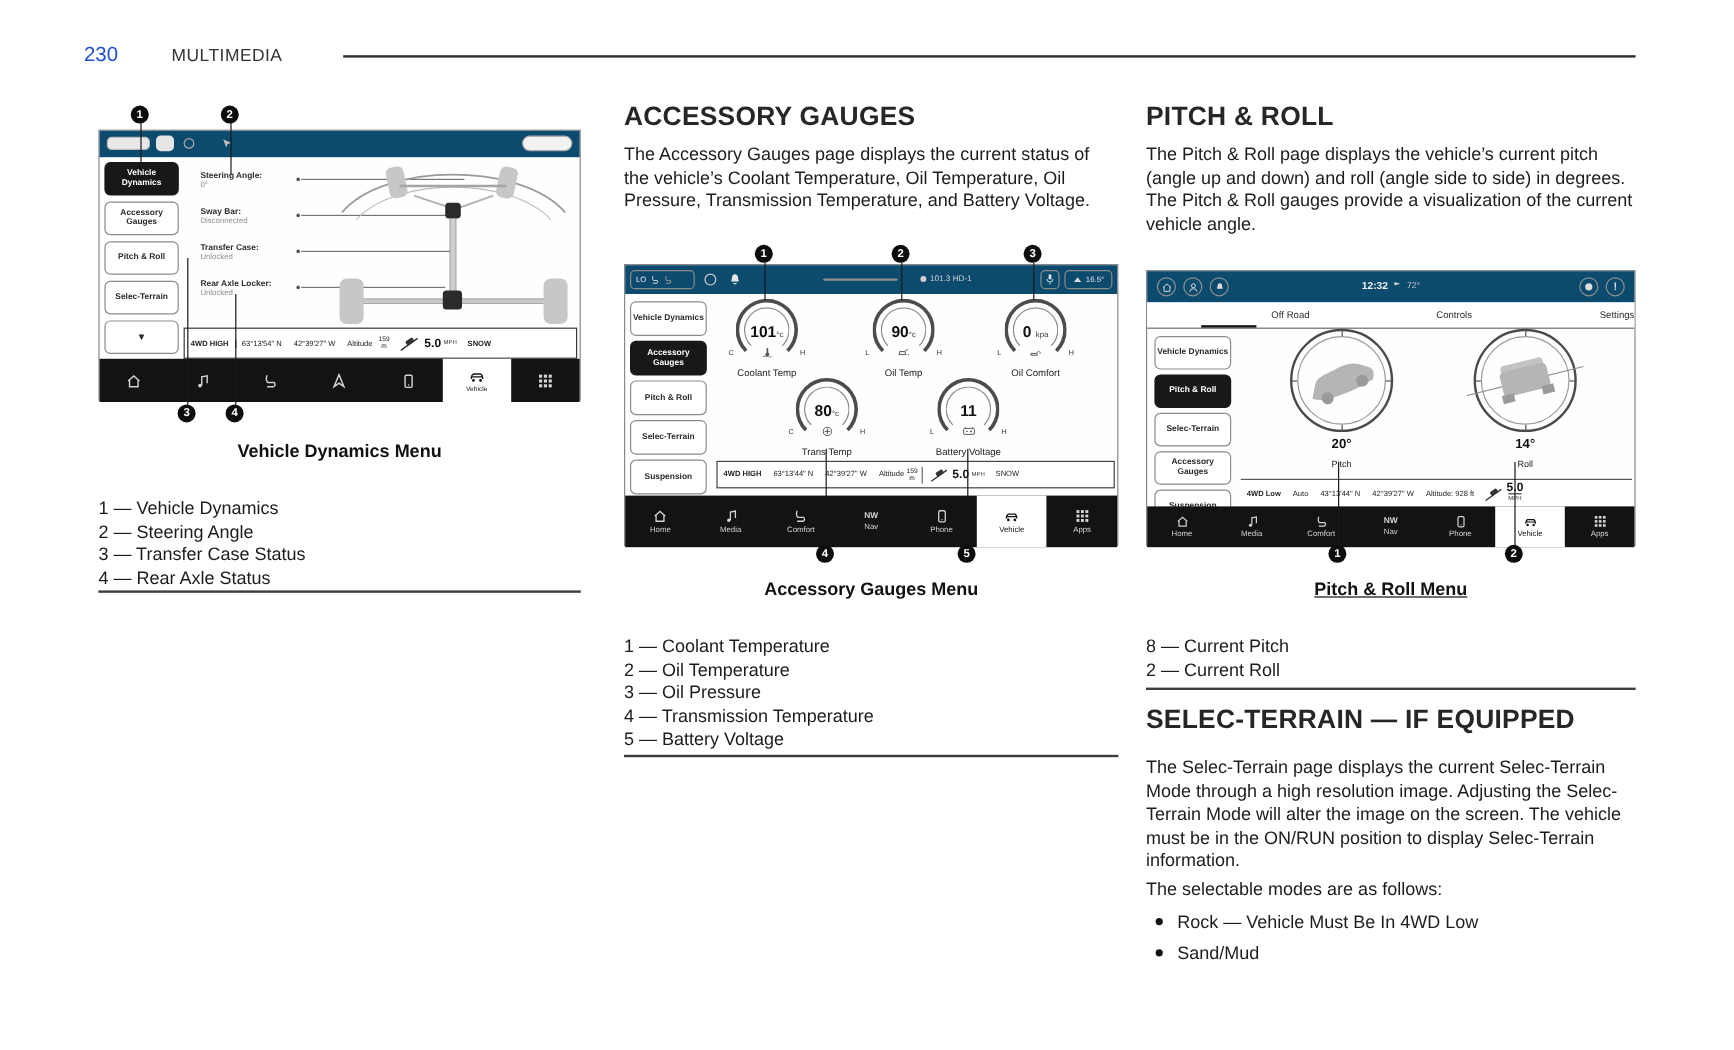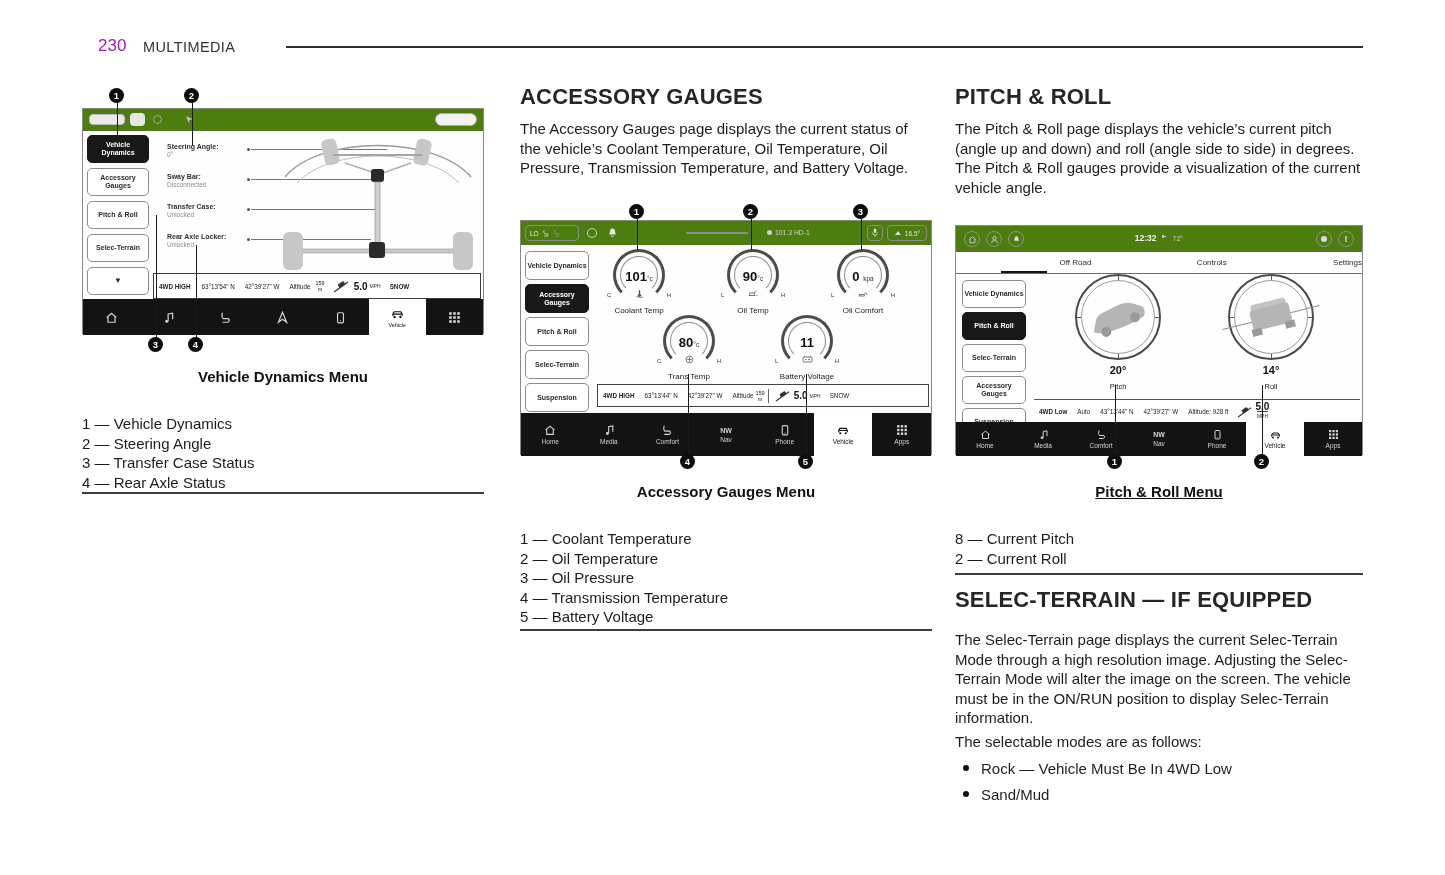--- a/index.html
+++ b/index.html
@@ -1,37 +1,37 @@
 <!DOCTYPE html>
 <html><head>
 <meta charset="utf-8">
 <style>
   html,body{margin:0;padding:0;background:#fff;}
   body{width:1445px;height:875px;position:relative;font-family:"Liberation Sans",sans-serif;color:#1e1e1e;overflow:hidden;}
   *{box-sizing:border-box;}
   .abs{position:absolute;}
   
-  .pagenum{position:absolute;left:98px;top:36px;font-size:17px;font-weight:500;color:#a21caf;}
+  .pagenum{position:absolute;left:70px;top:36px;font-size:17px;font-weight:500;color:#1d4ed8;}
   .chapter{position:absolute;left:143px;top:39px;font-size:14.5px;font-weight:500;letter-spacing:.4px;color:#333;}
   .headrule{position:absolute;left:286px;top:46px;width:1077px;height:2px;background:#2e2e2e;}
   .col{position:absolute;}
   .sec-title{font-size:22px;font-weight:600;letter-spacing:.2px;color:#262626;margin:0;}
   .body-text{font-size:15px;line-height:19.5px;color:#1c1c1c;margin-top:9px;}
   .caption{position:absolute;left:0;right:0;text-align:center;font-size:15px;font-weight:700;color:#111;}
   .itemlist{position:absolute;font-size:15px;line-height:19.5px;color:#1c1c1c;}
   .itemlist div{white-space:nowrap;}
   .hr2{position:absolute;left:0;right:0;height:2px;background:#3d3d3d;}
   .mode-row{display:flex;align-items:flex-start;margin-top:7px;font-size:15px;line-height:19px;}
   .mode-dot{width:6px;height:6px;border-radius:50%;background:#111;margin:6px 12px 0 8px;flex:none;}
   
   .co{position:absolute;width:15px;height:15px;border-radius:50%;background:#0d0d0d;color:#fff;font-size:9.5px;font-weight:700;display:flex;align-items:center;justify-content:center;z-index:7;}
   .ln{position:absolute;width:1px;background:#1a1a1a;z-index:6;}
   
   .fig{position:absolute;border:1px solid #898989;background:#fefefe;}
-  .topbar{position:absolute;left:0;right:0;top:0;background:#4d7c0f;}
+  .topbar{position:absolute;left:0;right:0;top:0;background:#0c4a6e;}
   .sbtn{position:absolute;border:1px solid #8c8c8c;border-radius:5px;background:#fff;color:#2a2a2a;
         font-size:7px;line-height:8px;display:flex;align-items:center;justify-content:center;
         text-align:center;padding:1px;font-weight:600;}
   .sbtn.sel{background:#181818;color:#fff;border-color:#181818;}
   .navbar{position:absolute;left:0;right:0;background:#131313;display:flex;z-index:2;}
   .navit{flex:1;display:flex;flex-direction:column;align-items:center;justify-content:center;gap:2px;color:#d4d4d4;font-size:6.5px;}
   .navit.sel{background:#fff;color:#111;}
   .statbar{position:absolute;display:flex;align-items:center;background:#fff;font-size:6.3px;color:#222;z-index:1;}
   .statcell{padding:0 5px;white-space:nowrap;}
   .speed{font-size:10px;font-weight:700;color:#101010;}

